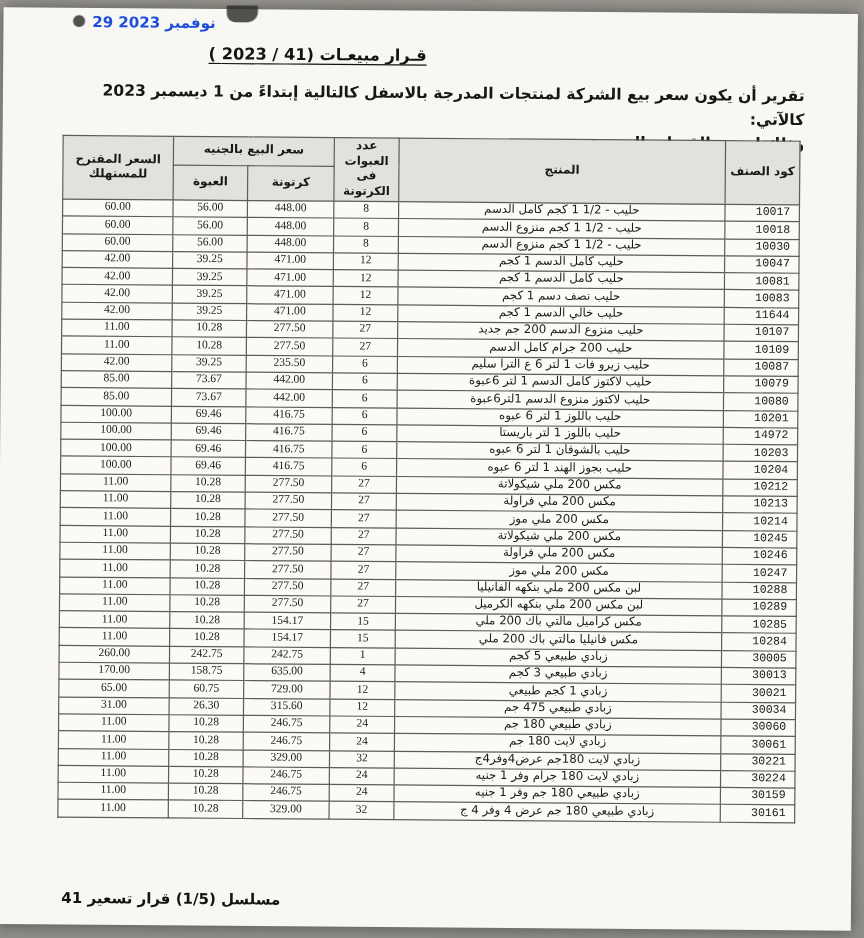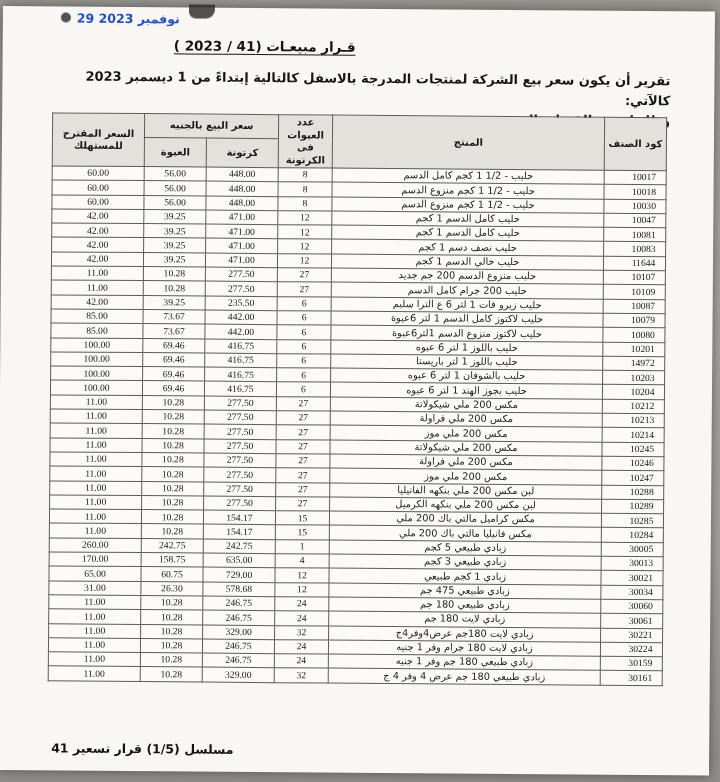--- a/index.html
+++ b/index.html
@@ -56,21 +56,21 @@
   .price-table thead tr.h2 th { height:28px; }
   .price-table tbody td {
     height:14.3px; padding:0 2px; text-align:center; vertical-align:middle;
     font-size:9.6px; line-height:1.1; color:#1b1a19;
     font-family:"Liberation Serif", "DejaVu Sans", serif;
     background:#fbfaf7; white-space:nowrap; overflow:hidden;
   }
   .price-table tbody td.product {
     font-family:"DejaVu Sans", sans-serif; font-size:9.8px; direction:rtl; text-align:center;
   }
-  .price-table tbody td.code { font-family:Liberation Serif, serif;padding-left:20px; }
+  .price-table tbody td.code { font-family:Liberation Mono, monospace;padding-left:20px; }
 
   .col-consumer { width:92px; }
   .col-pack     { width:62px; }
   .col-carton   { width:72px; }
   .col-count    { width:54px; }
   .col-product  { width:272px; }
   .col-code     { width:62px; }
 
   .doc-footer {
     position:absolute; left:54px; top:734px;
@@ -349,21 +349,21 @@
             <td>65.00</td>
             <td>60.75</td>
             <td>729.00</td>
             <td>12</td>
             <td class="product" dir="rtl">زبادي 1 كجم طبيعي</td>
             <td class="code">30021</td>
           </tr>
           <tr>
             <td>31.00</td>
             <td>26.30</td>
-            <td>578.68</td>
+            <td>315.60</td>
             <td>12</td>
             <td class="product" dir="rtl">زبادي طبيعي 475 جم</td>
             <td class="code">30034</td>
           </tr>
           <tr>
             <td>11.00</td>
             <td>10.28</td>
             <td>246.75</td>
             <td>24</td>
             <td class="product" dir="rtl">زبادي طبيعي 180 جم</td>

